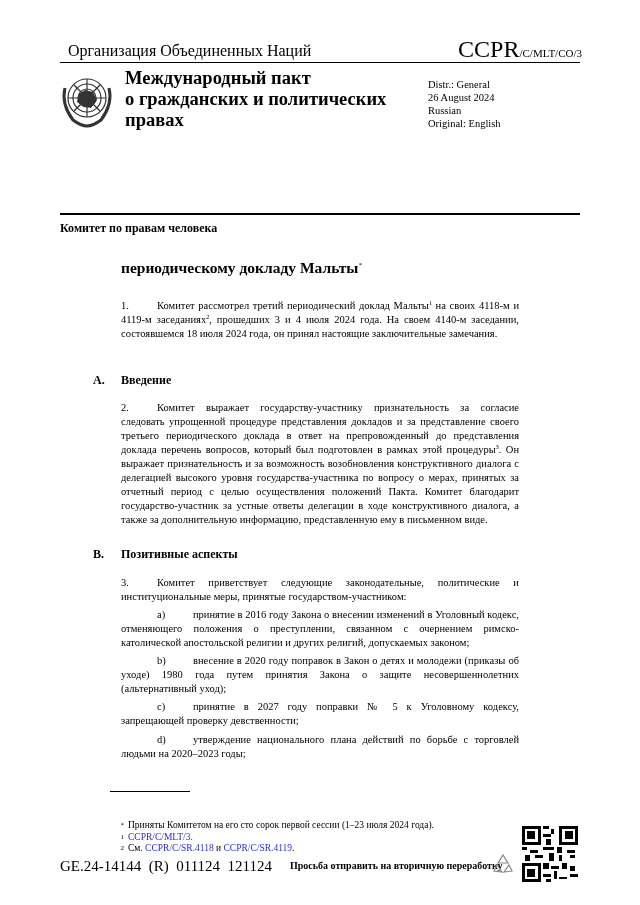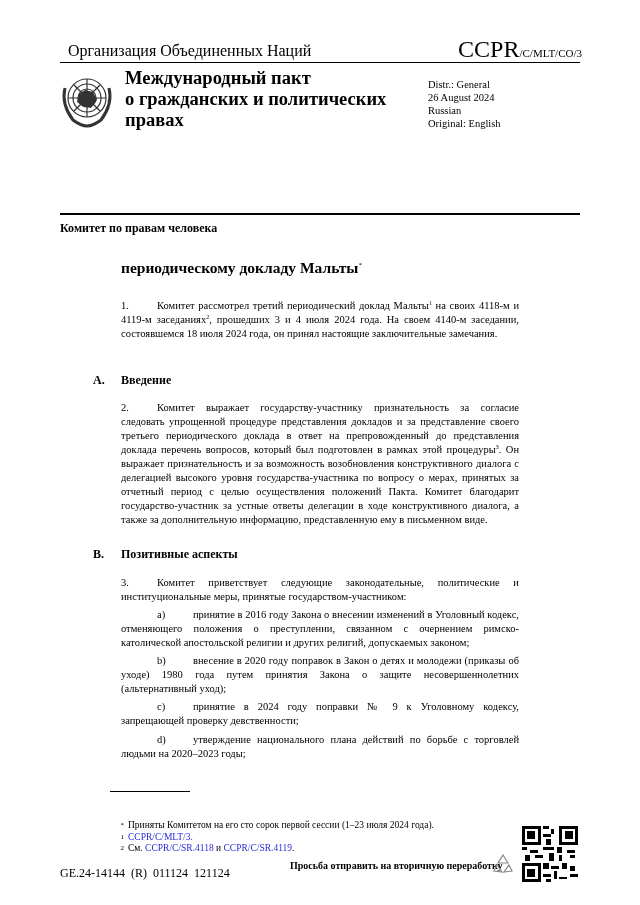--- a/index.html
+++ b/index.html
@@ -19,21 +19,21 @@
   .para { left:121px; width:398px; font-size:10.5px; line-height:14px; text-align:justify; }
   .para sup { font-size:6px; line-height:0; }
   .num { display:inline-block; width:36px; }
   .subnum { display:inline-block; width:36px; margin-left:36px; }
   .heading { left:93px; font-size:12px; font-weight:bold; }
   .heading .letter { display:inline-block; width:28px; }
   .fnrule { left:110px; top:791px; width:80px; height:1px; background:#000; }
   .fns { left:110px; top:797px; font-size:9.5px; line-height:11.5px;margin-top:23px; }
   .fns .mark { display:inline-block; width:14px; text-align:right; padding-right:4px; font-size:7px; vertical-align:top; }
   .link { color:#2b2bd6;text-align:center; }
-  .jobno { left:60px; top:858px; font-size:12px;margin-top:8px; }
+  .jobno { left:60px; top:858px; font-size:15px; }
   .recycle-text { left:290px; top:860px; font-size:10px; font-weight:bold; }
   .recycle { left:492px; top:852px; width:22px; height:22px; }
   .qr { left:522px; top:826px; width:56px; height:56px; }
 </style>
 </head>
 <body>
 
 <div class="abs org">Организация Объединенных Наций</div>
 <div class="abs symbol"><span>CCPR</span><span class="sub">/C/MLT/CO/3</span></div>
 <div class="abs rule1"></div>
@@ -81,21 +81,21 @@
 <div class="abs para" style="top:401px;"><span class="num">2.</span><span>Комитет выражает государству-участнику признательность за согласие следовать упрощенной процедуре представления докладов и за представление своего третьего периодического доклада в ответ на препровожденный до представления доклада перечень вопросов, который был подготовлен в рамках этой процедуры</span><sup>3</sup><span>. Он выражает признательность и за возможность возобновления конструктивного диалога с делегацией высокого уровня государства-участника по вопросу о мерах, принятых за отчетный период с целью осуществления положений Пакта. Комитет благодарит государство-участник за устные ответы делегации в ходе конструктивного диалога, а также за дополнительную информацию, представленную ему в письменном виде.</span></div>
 
 <div class="abs heading" style="top:547px;"><span class="letter">B.</span><span>Позитивные аспекты</span></div>
 
 <div class="abs para" style="top:576px;"><span class="num">3.</span><span>Комитет приветствует следующие законодательные, политические и институциональные меры, принятые государством-участником:</span></div>
 
 <div class="abs para" style="top:608px;"><span class="subnum">a)</span><span>принятие в 2016 году Закона о внесении изменений в Уголовный кодекс, отменяющего положения о преступлении, связанном с очернением римско-католической апостольской религии и других религий, допускаемых законом;</span></div>
 
 <div class="abs para" style="top:654px;"><span class="subnum">b)</span><span>внесение в 2020 году поправок в Закон о детях и молодежи (приказы об уходе) 1980 года путем принятия Закона о защите несовершеннолетних (альтернативный уход);</span></div>
 
-<div class="abs para" style="top:700px;"><span class="subnum">c)</span><span>принятие в 2024 году поправки № 9 к Уголовному кодексу, запрещающей проверку девственности;</span></div>
+<div class="abs para" style="top:700px;"><span class="subnum">c)</span><span>принятие в 2027 году поправки № 5 к Уголовному кодексу, запрещающей проверку девственности;</span></div>
 
 <div class="abs para" style="top:733px;"><span class="subnum">d)</span><span>утверждение национального плана действий по борьбе с торговлей людьми на 2020–2023 годы;</span></div>
 
 <div class="abs fnrule"></div>
 <div class="abs fns">
   <div><span class="mark">*</span><span>Приняты Комитетом на его сто сорок первой сессии (1–23 июля 2024 года).</span></div>
   <div><span class="mark">1</span><span class="link">CCPR/C/MLT/3.</span></div>
   <div><span class="mark">2</span><span>См. </span><span class="link">CCPR/C/SR.4118</span><span> и </span><span class="link">CCPR/C/SR.4119</span><span>.</span></div>
 </div>
 

